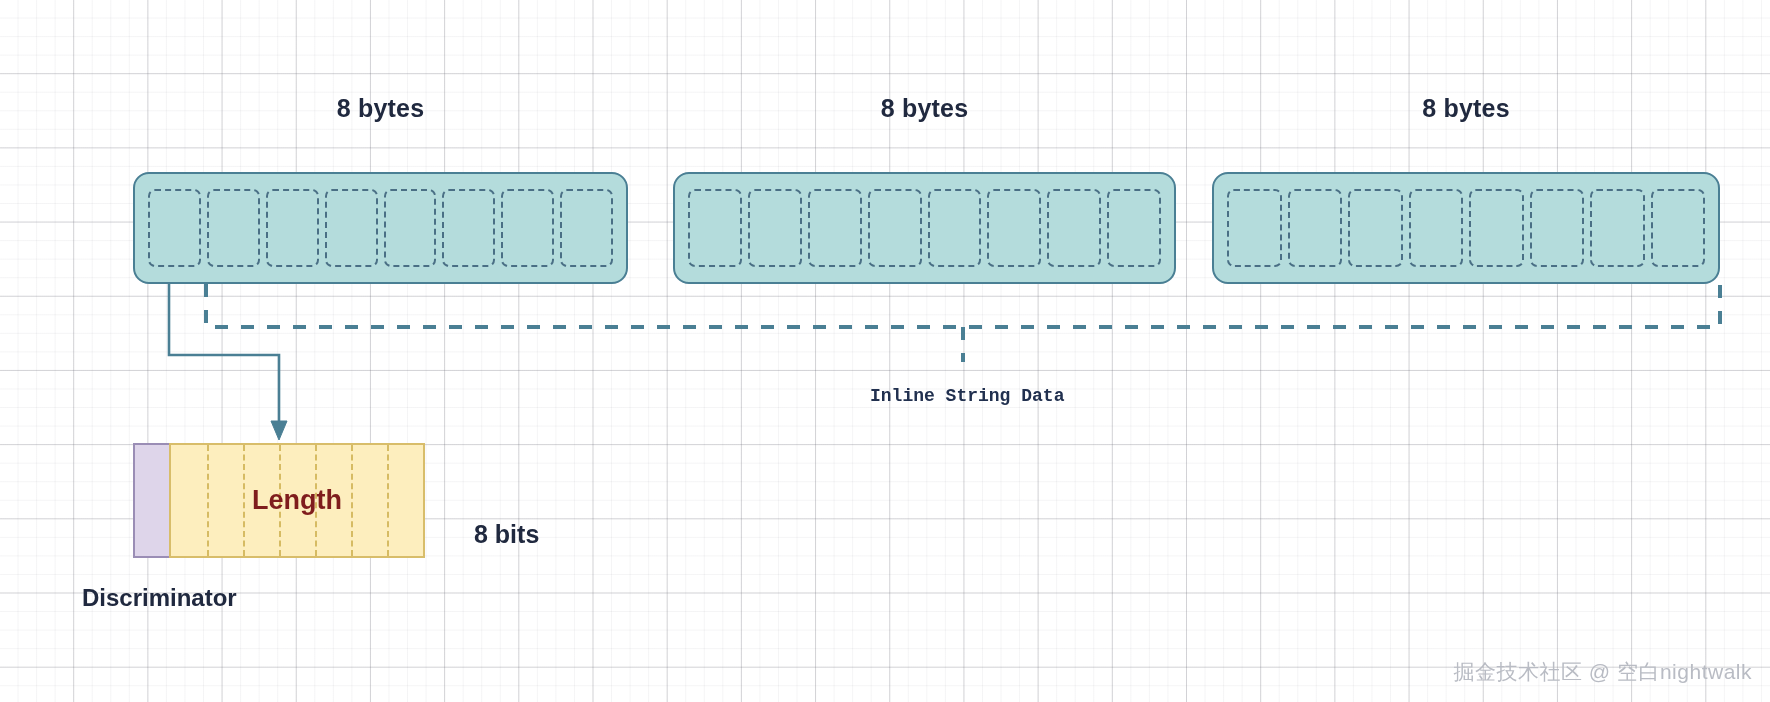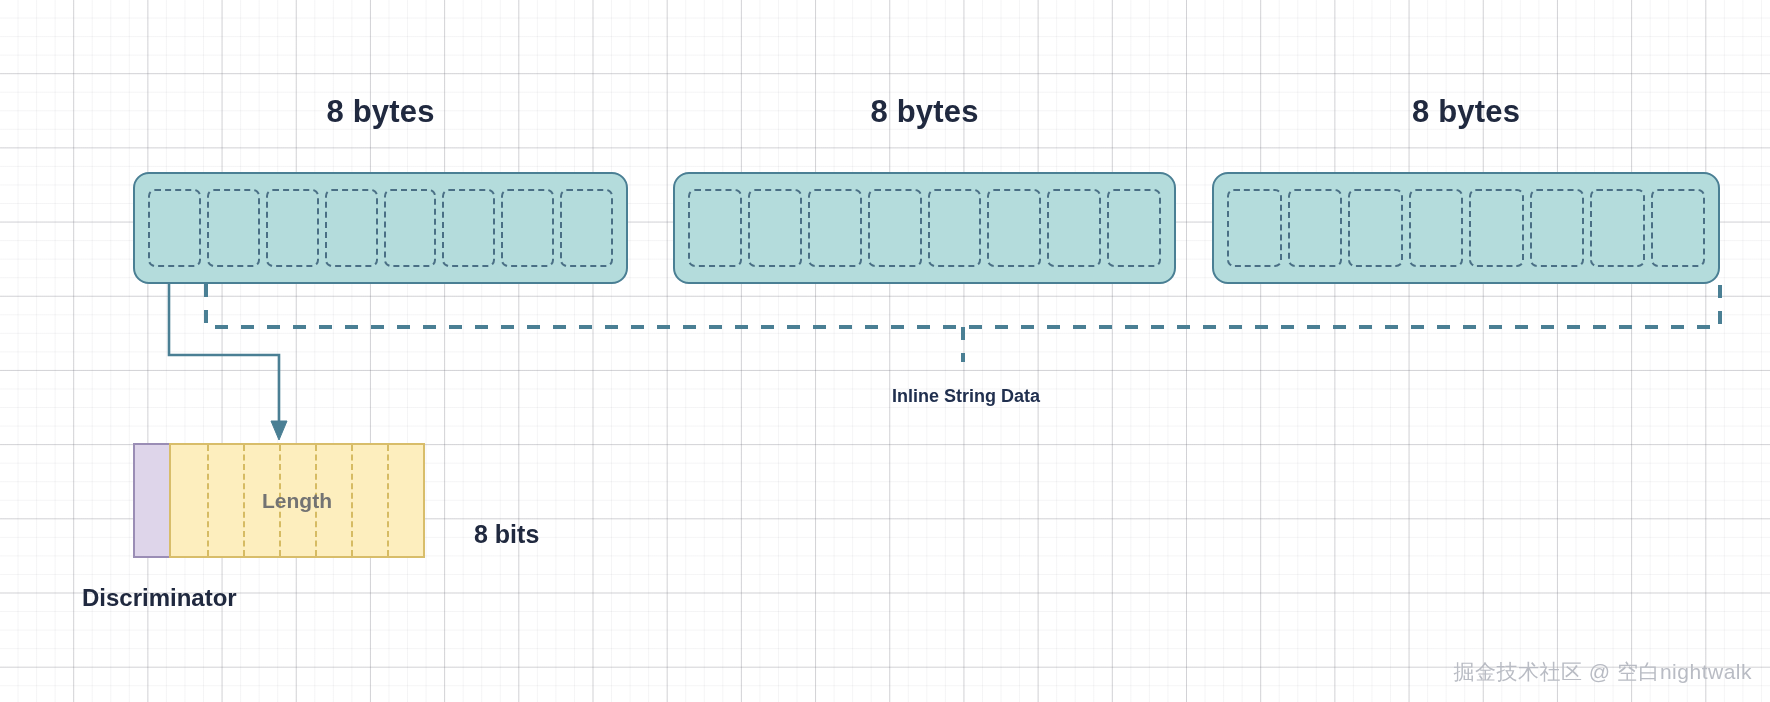--- a/index.html
+++ b/index.html
@@ -43,21 +43,21 @@
   .byte-cell {
     flex: 1 1 0;
     height: 78px;
     margin: 0 3px;
     border: 2px dashed #4a6f85;
     border-radius: 7px;
   }
 
   .bytes-label {
     position: absolute;
-    font-size: 31px;
+    font-size: 25px;
     font-weight: 700;
     color: #20293f;
     letter-spacing: 0.2px;
     white-space: nowrap;
     text-align: center;
   }
 
   
   #overlay {
     position: absolute;
@@ -102,23 +102,23 @@
     justify-content: center;
   }
   #length-cell .bit-div {
     position: absolute;
     top: 0; bottom: 0;
     width: 0;
     border-left: 2px dashed #d6bb63;
   }
   #length-text {
     position: relative;
-    font-size: 21px;
-    font-weight: 700;
-    color: #737373;
+    font-size: 27px;
+    font-weight: 700;
+    color: #7f1d1d;
     z-index: 2;
   }
 
   .side-label {
     position: absolute;
     font-size: 25px;
     font-weight: 700;
     color: #20293f;
     white-space: nowrap;
   }
@@ -188,21 +188,21 @@
   <svg id="overlay" viewBox="0 0 1770 702" xmlns="http://www.w3.org/2000/svg">
 
     <path d="M 169 284 L 169 355 L 279 355 L 279 424" fill="none" stroke="#4a7f94" stroke-width="2.6"></path>
     <path d="M 279 440 L 271 421 L 287 421 Z" fill="#4a7f94" stroke="#4a7f94" stroke-width="1"></path>
 
     <path d="M 206 284 L 206 327 L 1720 327 L 1720 284" fill="none" stroke="#4a7f94" stroke-width="4" stroke-dasharray="13 13" stroke-linecap="butt"></path>
 
     <path d="M 963 327 L 963 362" fill="none" stroke="#4a7f94" stroke-width="4" stroke-dasharray="13 13" stroke-linecap="butt"></path>
   </svg>
 
-  <div class="inline-label" style="left:892px; top:386px;">Inline String Data</div>
+  <div class="inline-label" style="left:870px; top:386px;font-family:Liberation Mono, monospace;">Inline String Data</div>
 
   <div id="length-row">
     <div id="discriminator-cell"></div>
     <div id="length-cell">
       <span class="bit-div" style="left:14.28%;"></span>
       <span class="bit-div" style="left:28.57%;"></span>
       <span class="bit-div" style="left:42.85%;"></span>
       <span class="bit-div" style="left:57.14%;"></span>
       <span class="bit-div" style="left:71.42%;"></span>
       <span class="bit-div" style="left:85.71%;"></span>

